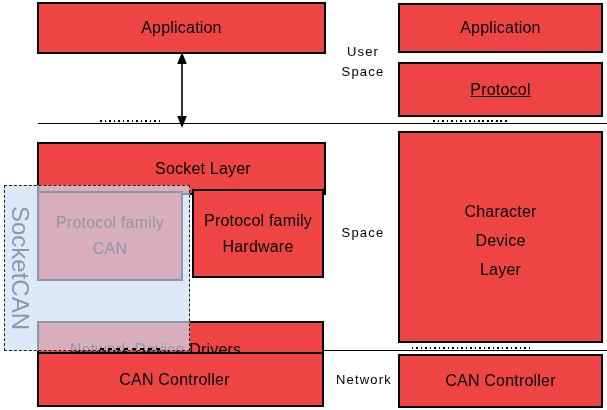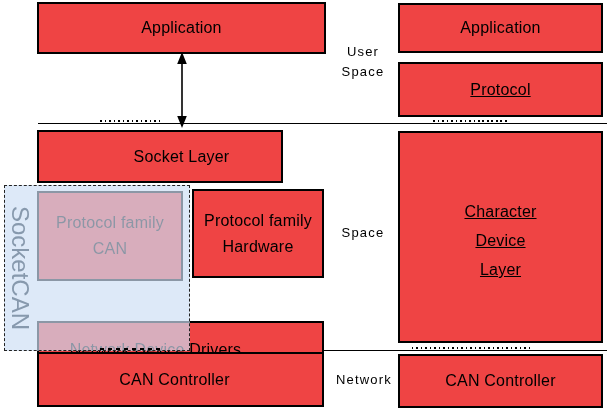--- a/index.html
+++ b/index.html
@@ -8,29 +8,29 @@
     font-family:"Liberation Sans","DejaVu Sans",sans-serif;color:#000;
   }
   .box{
     position:absolute;border:2px solid #000;background:#ef4444;box-sizing:border-box;
     display:flex;flex-direction:column;align-items:center;justify-content:center;
     font-size:16px;letter-spacing:0.2px;line-height:26px;text-align:center;
     z-index:2;
   }
   
   .b-app-l   {left:37px;top:2px;  width:289px;height:52px;}
-  .b-socket  {left:37px;top:130px;width:246px;height:53px;padding-left:43px;}
+  .b-socket  {left:37px;top:142px;width:289px;height:53px;padding-left:43px;}
   .b-pfcan   {left:37px;top:191px;width:146px;height:90px;}
   .b-pfinet  {left:192px;top:189px;width:132px;height:89px;}
   .b-ndd     {left:37px;top:285px;width:287px;height:58px;padding-right:50px;margin-top:36px;}
   .b-canctl-l{left:37px;top:352px;width:287px;height:55px;padding-right:12px;}
   
   .b-app-r   {left:398px;top:3px;  width:205px;height:50px;}
   .b-proto   {left:398px;top:62px; width:205px;height:55px;text-decoration:underline;}
-  .b-cdd     {left:398px;top:131px;width:205px;height:212px;line-height:29px;justify-content:flex-start;padding-top:64px;text-decoration:underline;}
+  .b-cdd     {left:398px;top:131px;width:205px;height:212px;line-height:29px;justify-content:flex-start;padding-top:64px;}
   .b-canctl-r{left:398px;top:354px;width:205px;height:54px;}
 
   
   .zone{
     position:absolute;font-size:13px;letter-spacing:1.2px;line-height:20px;
     text-align:center;z-index:2;color:#000;
   }
   .z-user  {left:333px;top:42px;width:60px;}
   .z-kernel{left:333px;top:222px;width:60px;line-height:21px;}
   .z-hw    {left:328px;top:370px;width:72px;}

